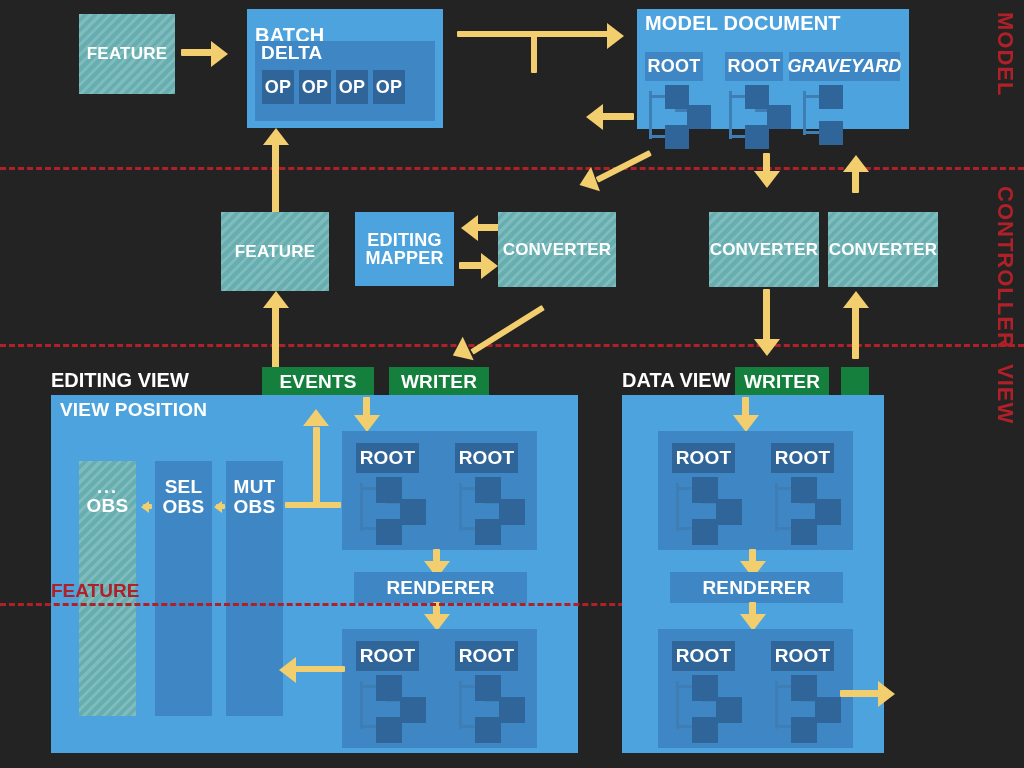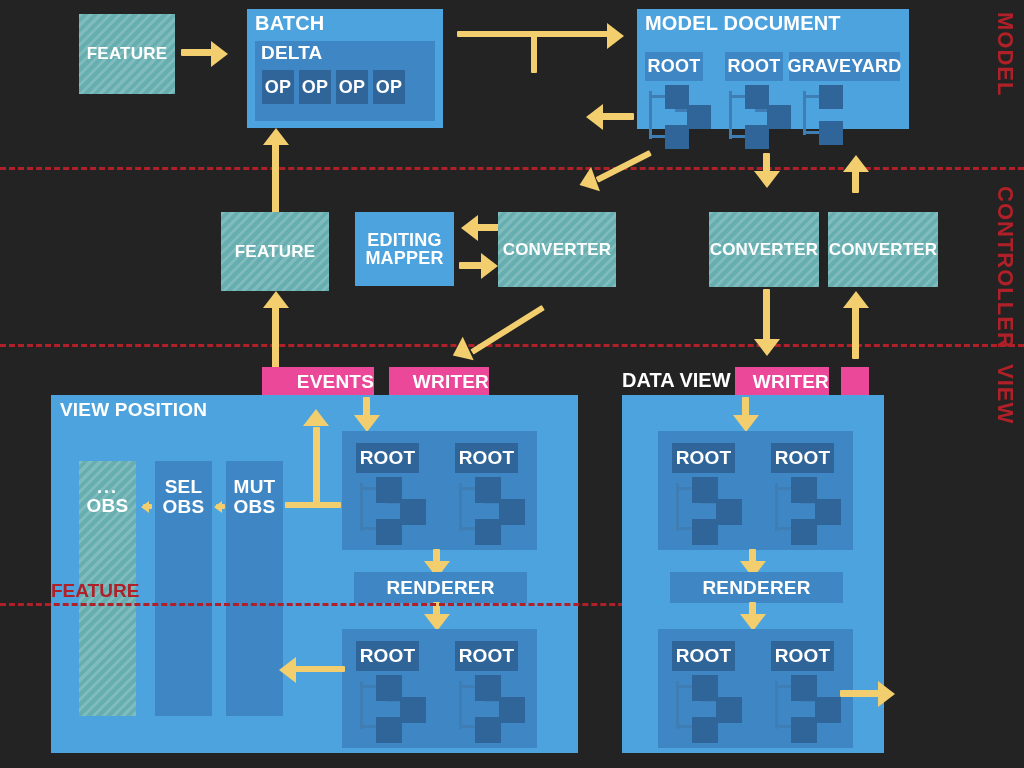--- a/index.html
+++ b/index.html
@@ -56,21 +56,21 @@
   .head.sm-l{border-right:8px solid #f2ce6e;border-top:6px solid transparent;border-bottom:6px solid transparent;}
 
   
   .treewrap{position:absolute;}
   .tnode{position:absolute;background:#2f6599;}
   .tline{position:absolute;background:#3f7db5;}
 
   
   .docpanel{position:absolute;background:#4da3dd;}
   .inner-band{position:absolute;background:#3f87c4;}
-  .tab{position:absolute;background:#ec4899;justify-content:flex-end;}
+  .tab{position:absolute;background:#15803d;}
 
   .obs-col{position:absolute;background:#3f87c4;}
   .obs-col.teal{
     background:#66aeb0;
     background-image:repeating-linear-gradient(135deg,
        rgba(255,255,255,.17) 0 3px, rgba(255,255,255,0) 3px 7px);
   }
   .quirks{
     position:absolute;color:#b02028;font-weight:bold;
     font-family:"Liberation Sans",sans-serif;
@@ -95,21 +95,21 @@
   <div class="box teal ctr" style="left:79px;top:14px;width:96px;height:80px;">
     <span class="lbl" style="font-size:17px;">FEATURE</span>
   </div>
 
   <div class="arrow" style="left:181px;top:41px;">
     <div class="shaft" style="left:0;top:8px;width:34px;height:7px;"></div>
     <div class="head r" style="left:30px;top:0px;"></div>
   </div>
 
   <div class="box blue" style="left:247px;top:9px;width:196px;height:119px;">
-    <div class="lbl tl" style="left:8px;top:4px;font-size:20px;">BATCH</div>
+    <div class="lbl tl" style="left:8px;top:16px;font-size:20px;">BATCH</div>
     <div class="box blue-mid" style="left:8px;top:32px;width:180px;height:80px;">
       <div class="lbl tl" style="left:6px;top:2px;font-size:19px;">DELTA</div>
       <div class="box blue-dark ctr" style="left:7px;top:29px;width:32px;height:34px;">
         <span class="lbl" style="font-size:18px;">OP</span>
       </div>
       <div class="box blue-dark ctr" style="left:44px;top:29px;width:32px;height:34px;">
         <span class="lbl" style="font-size:18px;">OP</span>
       </div>
       <div class="box blue-dark ctr" style="left:81px;top:29px;width:32px;height:34px;">
         <span class="lbl" style="font-size:18px;">OP</span>
@@ -159,21 +159,21 @@
     <div class="treewrap" style="left:90px;top:74px;width:76px;height:62px;">
       <div class="tline" style="left:2px;top:8px;width:3px;height:48px;"></div>
       <div class="tline" style="left:2px;top:12px;width:18px;height:3px;"></div>
       <div class="tline" style="left:2px;top:52px;width:18px;height:3px;"></div>
       <div class="tline" style="left:28px;top:26px;width:16px;height:3px;"></div>
       <div class="tnode" style="left:18px;top:2px;width:24px;height:24px;"></div>
       <div class="tnode" style="left:40px;top:22px;width:24px;height:24px;"></div>
       <div class="tnode" style="left:18px;top:42px;width:24px;height:24px;"></div>
     </div>
 
-    <div class="box blue-mid ctr" style="left:152px;top:43px;width:111px;height:29px;">
+    <div class="box blue-mid ctr" style="left:152px;top:43px;width:111px;height:29px;font-style:italic;">
       <span class="lbl" style="font-size:18px;">GRAVEYARD</span>
     </div>
     <div class="treewrap" style="left:164px;top:74px;width:76px;height:62px;">
       <div class="tline" style="left:2px;top:8px;width:3px;height:44px;"></div>
       <div class="tline" style="left:2px;top:12px;width:18px;height:3px;"></div>
       <div class="tline" style="left:2px;top:48px;width:18px;height:3px;"></div>
       <div class="tnode" style="left:18px;top:2px;width:24px;height:24px;"></div>
       <div class="tnode" style="left:18px;top:38px;width:24px;height:24px;"></div>
     </div>
   </div>
@@ -236,20 +236,21 @@
   <div class="arrow" style="left:756px;top:289px;">
     <div class="shaft" style="left:7px;top:0px;width:7px;height:55px;"></div>
     <div class="head d" style="left:-2px;top:50px;"></div>
   </div>
 
   <div class="arrow" style="left:845px;top:289px;">
     <div class="shaft" style="left:7px;top:18px;width:7px;height:52px;"></div>
     <div class="head u" style="left:-2px;top:2px;"></div>
   </div>
 
+  <div class="view-title" style="left:51px;top:369px;font-size:20px;">EDITING VIEW</div>
 
   <div class="tab ctr" style="left:262px;top:367px;width:112px;height:30px;">
     <span class="lbl" style="font-size:19px;">EVENTS</span>
   </div>
   <div class="tab ctr" style="left:389px;top:367px;width:100px;height:30px;">
     <span class="lbl" style="font-size:19px;">WRITER</span>
   </div>
 
   <div class="docpanel" style="left:51px;top:395px;width:527px;height:358px;">
     <div class="lbl tl" style="left:9px;top:5px;font-size:19px;">VIEW POSITION</div>

